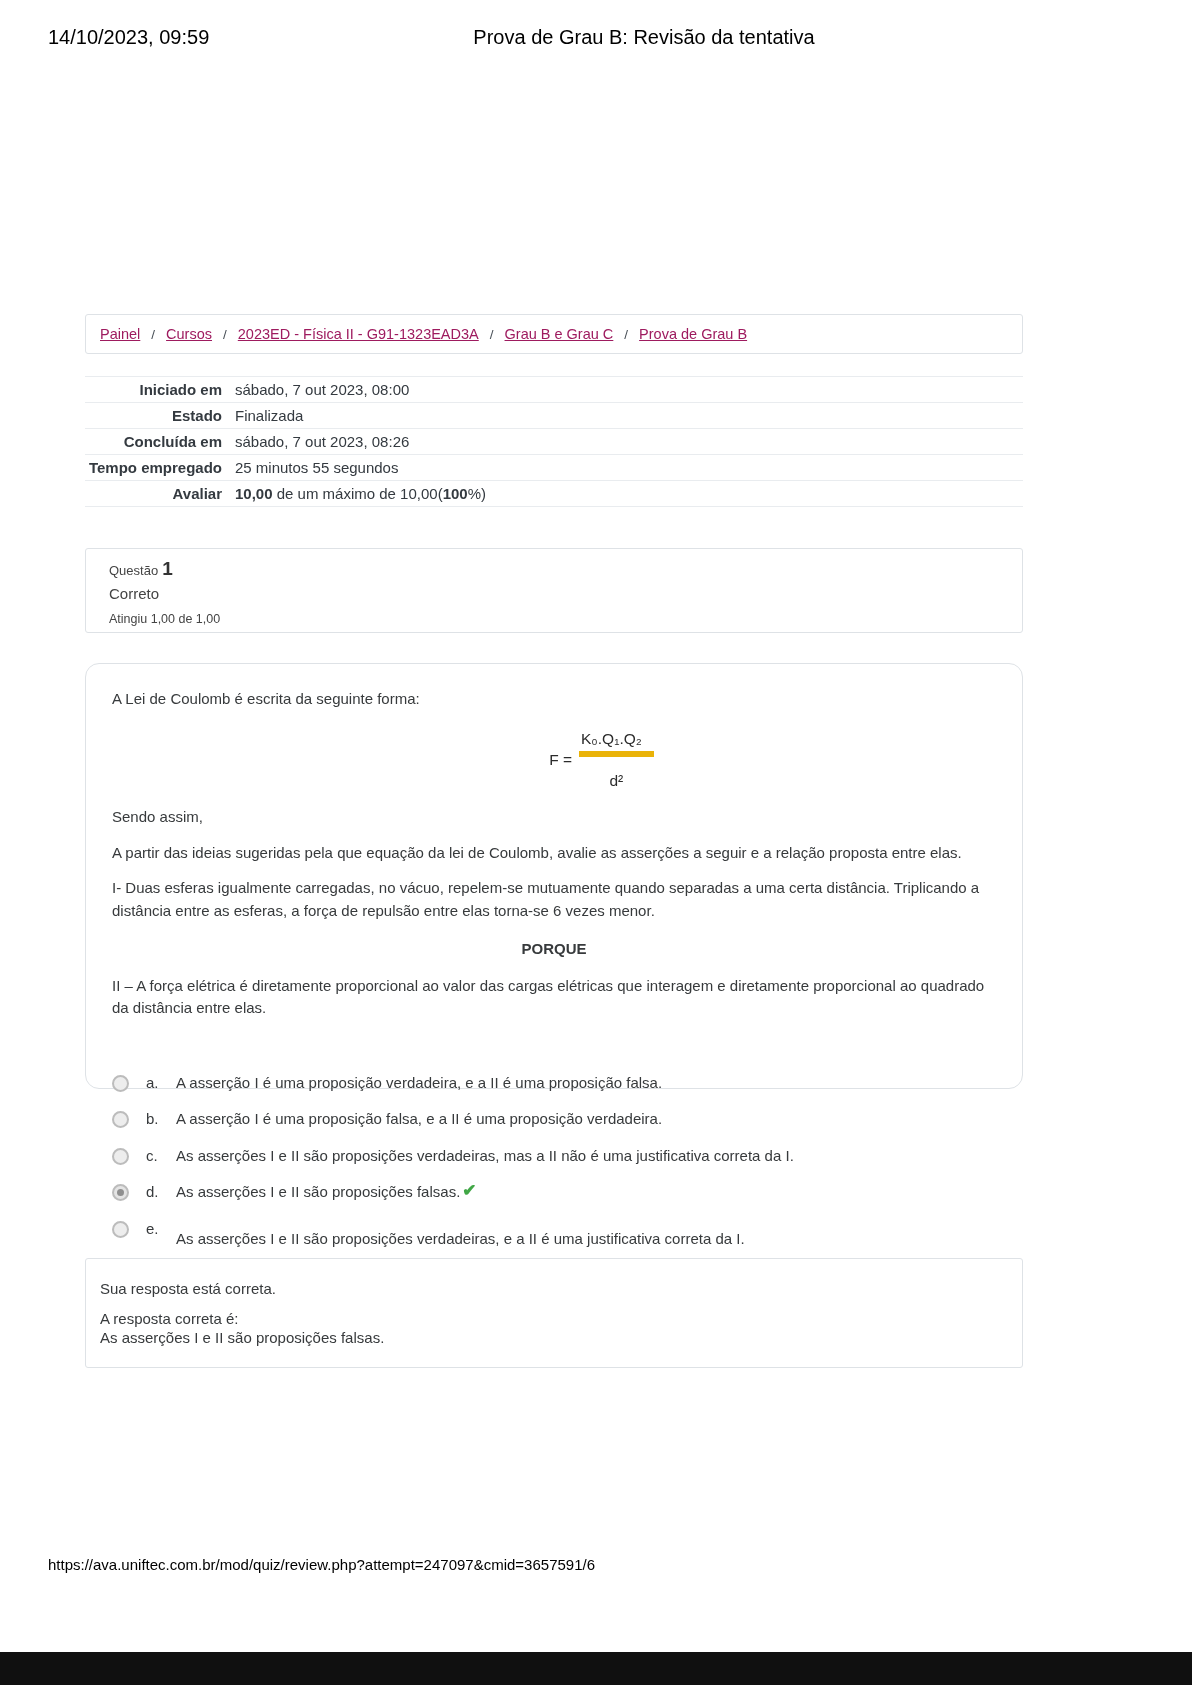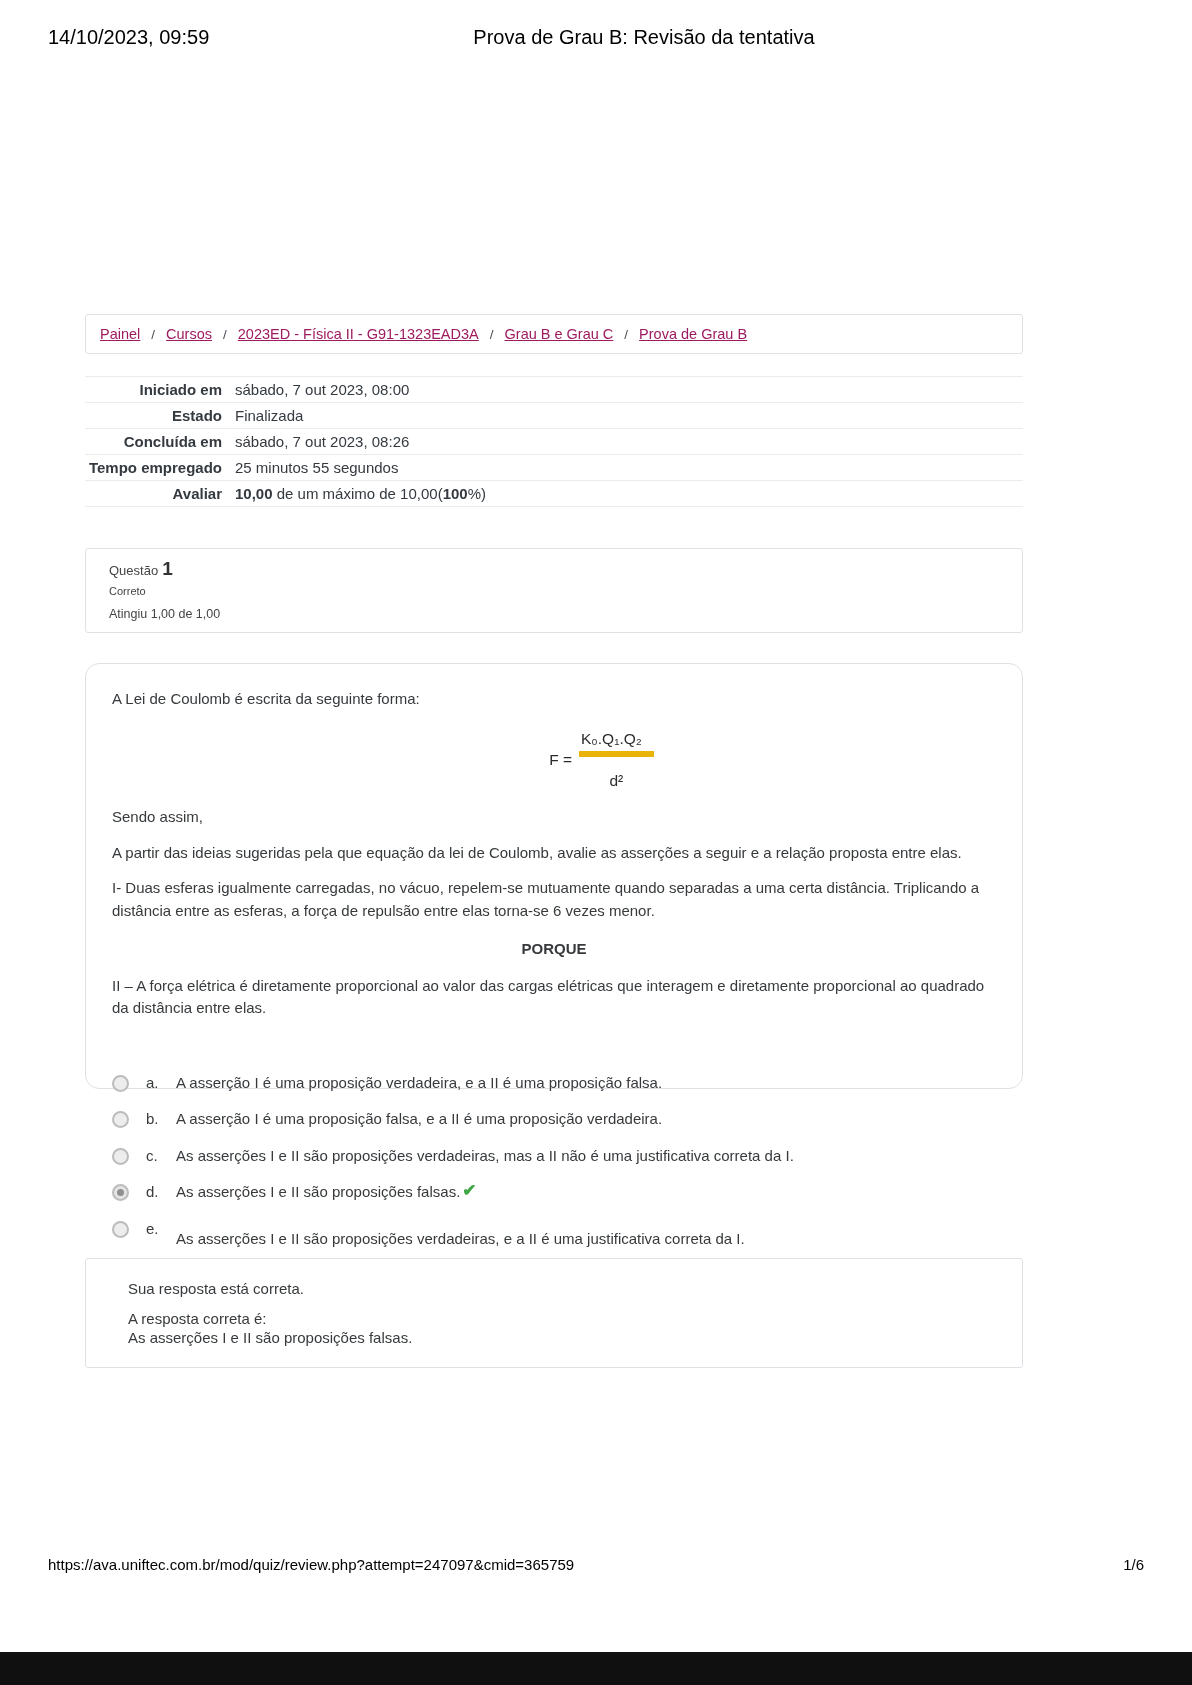--- a/index.html
+++ b/index.html
@@ -4,21 +4,21 @@
 <style>
   html,body{margin:0;padding:0;background:#fff;}
   .page{position:relative;width:1192px;height:1685px;background:#ffffff;overflow:hidden;
         font-family:"Liberation Sans",sans-serif;color:#373a3c;}
 
   
   .print-header{position:absolute;top:26px;left:48px;right:48px;height:20px;font-size:20px;color:#000;}
   .print-header .dt{position:absolute;left:0;top:0;}
   .print-header .title{position:absolute;left:96px;right:0;top:0;text-align:center;}
   .print-footer{position:absolute;top:1556px;left:48px;right:48px;display:flex;
-        justify-content:space-between;font-size:15px;color:#000;}
+        font-size:15px;color:#000;}
   .bottom-bar{position:absolute;left:0;right:0;bottom:0;height:33px;background:#101010;}
 
   
   .breadcrumb-box{position:absolute;top:314px;left:85px;width:938px;height:40px;box-sizing:border-box;
         border:1px solid #dee2e6;border-radius:3px;display:flex;align-items:center;
         padding:0 14px;font-size:14.5px;white-space:nowrap;}
   .breadcrumb-box a{color:var(--link,#9e1b5f);text-decoration:underline;cursor:pointer;}
   .breadcrumb-box .sep{color:#495057;margin:0 11px;font-size:13.5px;}
 
   
@@ -27,21 +27,21 @@
   .srow{display:flex;border-top:1px solid #e9ecef;padding:4px 0;}
   .slabel{width:137px;text-align:right;font-weight:bold;flex:none;}
   .svalue{flex:1;padding-left:13px;}
   .svalue b{font-weight:bold;}
 
   
   .q-info-box{position:absolute;top:548px;left:85px;width:938px;height:85px;box-sizing:border-box;
         border:1px solid #dee2e6;border-radius:3px;padding:9px 0 0 23px;color:#444;}
   .q-no{font-size:13px;}
   .q-no b{font-size:19px;color:#333;margin-left:4px;}
-  .q-state{font-size:11px;margin-top:5px;}
+  .q-state{font-size:15px;margin-top:5px;}
   .q-grade{font-size:12.5px;margin-top:10px;}
 
   
   .q-content-box{position:absolute;top:663px;left:85px;width:938px;height:426px;box-sizing:border-box;
         border:1px solid #dee2e6;border-radius:14px;padding:24px 26px;font-size:15px;line-height:1.5;}
   .q-content-box p{margin:0 0 13px 0;}
   .formula{text-align:center;padding-left:95px;margin:16px 0 14px 0;font-size:15.5px;color:#2b2b2b;}
   .f-lhs{display:inline-block;vertical-align:middle;margin-right:7px;}
   .frac{display:inline-block;vertical-align:middle;text-align:center;}
   .frac .num{display:block;border-bottom:6px solid #eab308;padding:0 12px 1px 2px;}
@@ -54,21 +54,21 @@
   .radio.sel{background:#e4e4e4;position:relative;}
   .radio.sel::after{content:'';position:absolute;left:3px;top:3px;width:7px;height:7px;
         border-radius:50%;background:#8f8f8f;}
   .letter{margin-left:17px;width:20px;flex:none;}
   .atext{margin-left:10px;}
   .ans.lower .atext{margin-top:10px;}
   .check{color:var(--correct,#41a746);font-size:17px;font-weight:bold;margin-left:2px;line-height:1.2;}
 
   
   .feedback-box{position:absolute;top:1258px;left:85px;width:938px;height:110px;box-sizing:border-box;
-        border:1px solid #dee2e6;border-radius:3px;padding:21px 42px;font-size:15px;}
+        border:1px solid #dee2e6;border-radius:3px;padding:21px 14px;font-size:15px;}
   .feedback-box p{margin:0;}
   .feedback-box .fb2{margin-top:13px;}
   .feedback-box .fb3{margin-top:2px;}
 </style>
 </head>
 <body>
 
 <div class="page">
 
   <header class="print-header">

